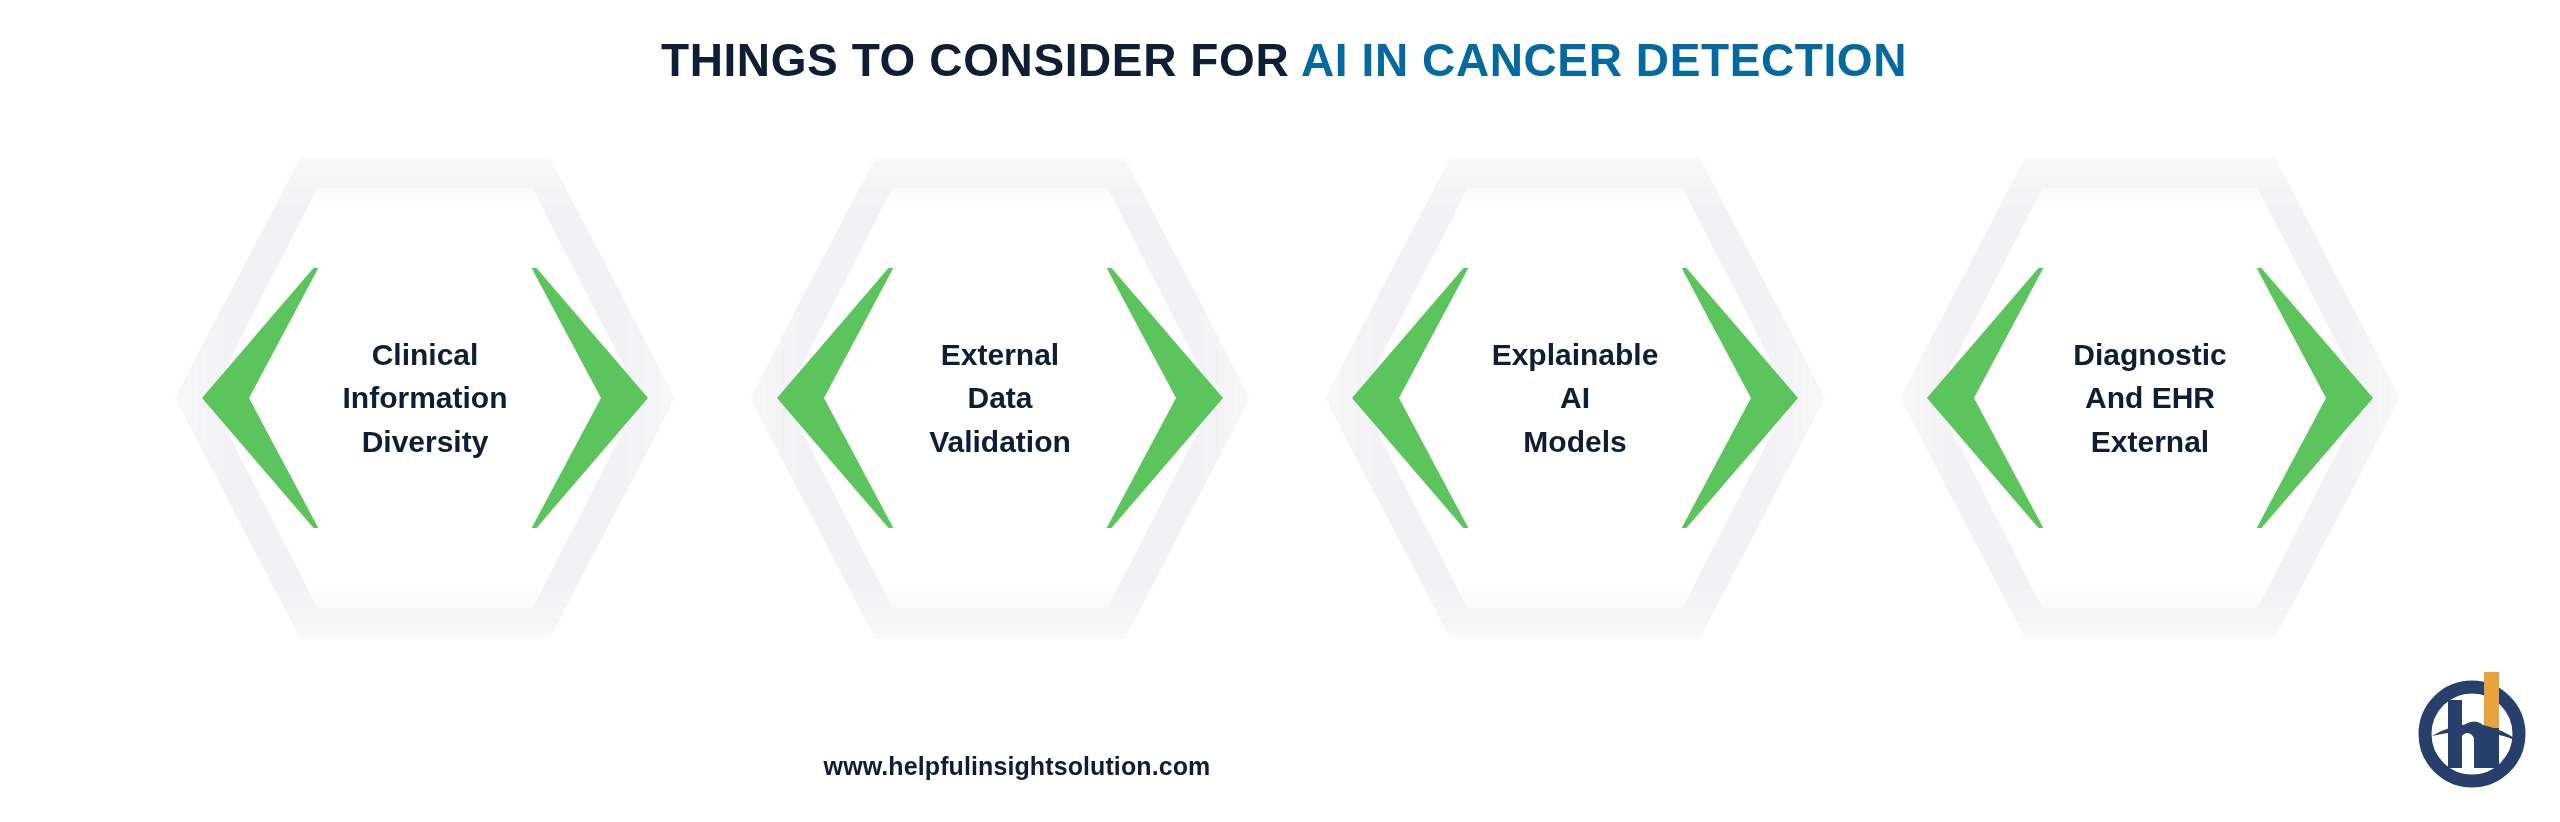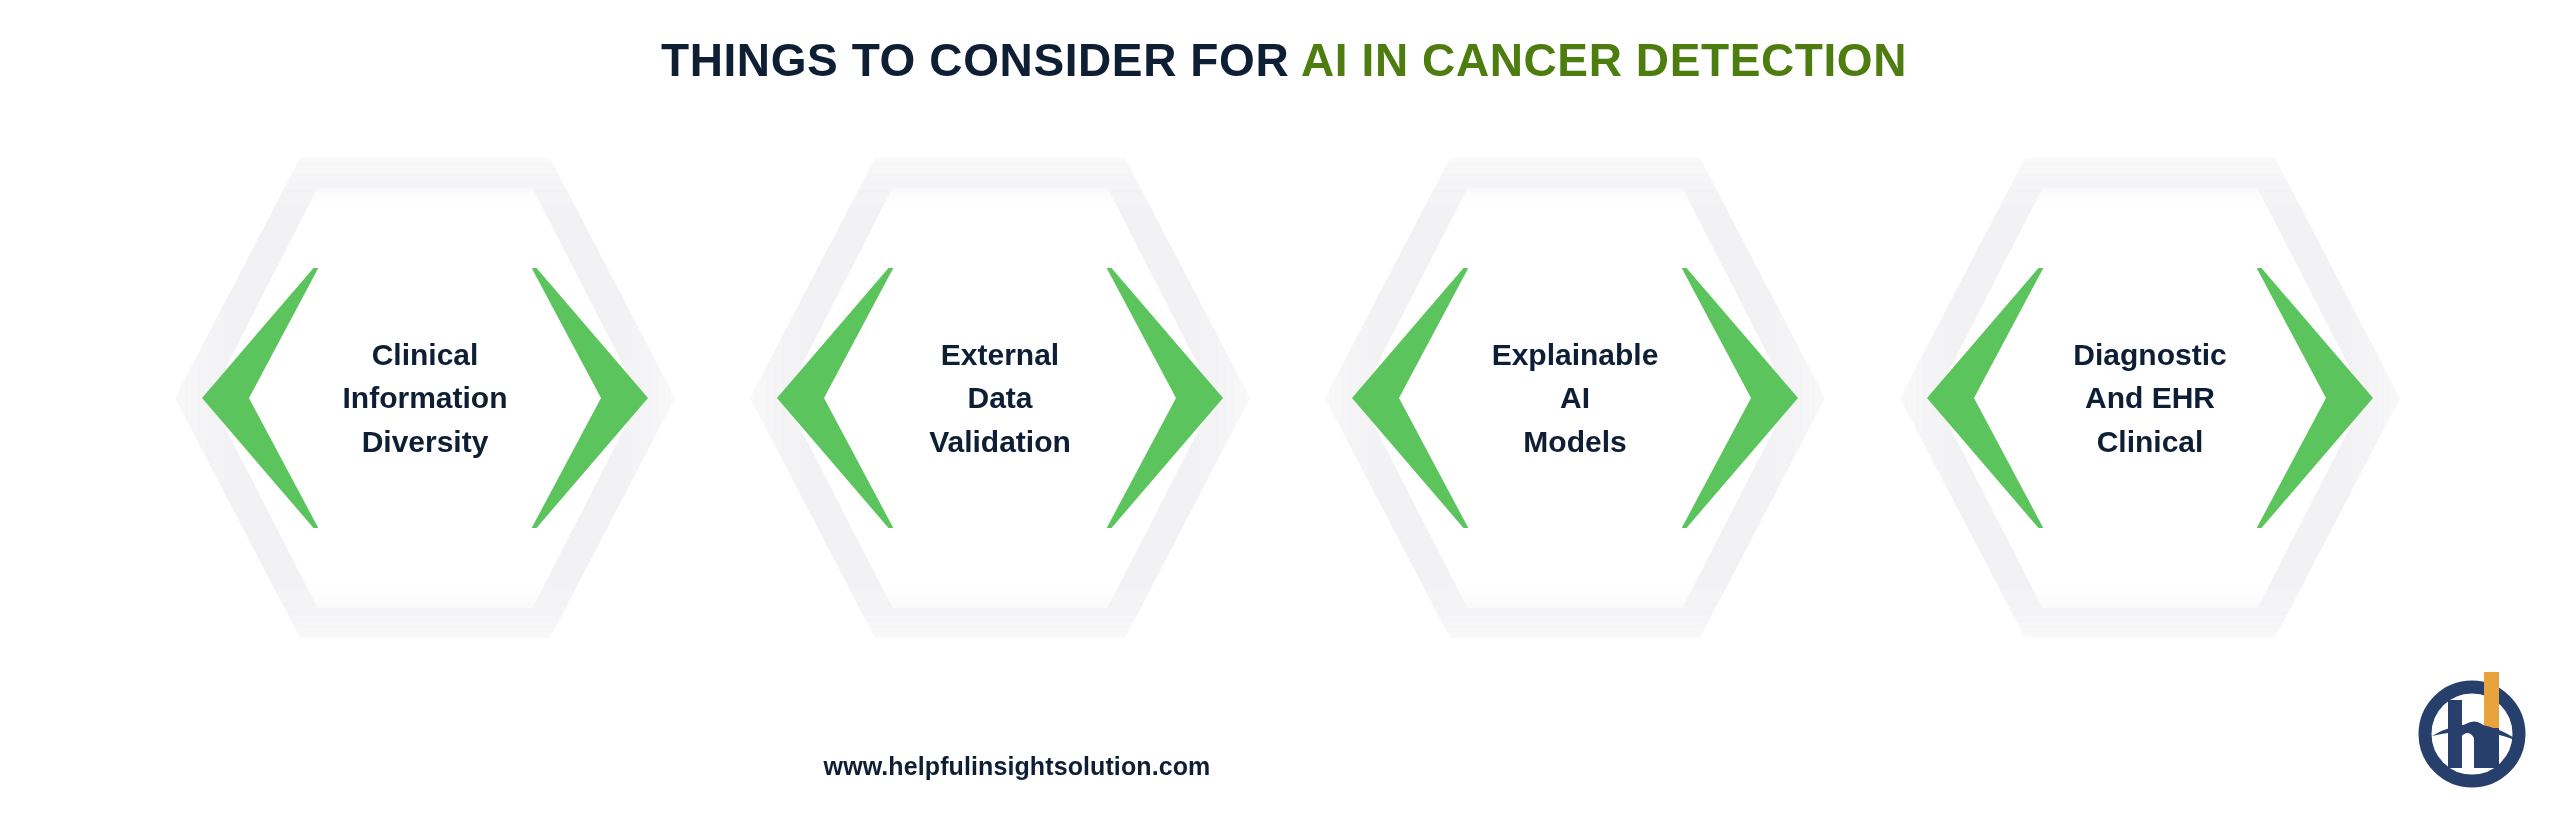--- a/index.html
+++ b/index.html
@@ -31,21 +31,21 @@
 
   .page-title {
     font-size: 46px;
     font-weight: 700;
     letter-spacing: 0.6px;
     white-space: nowrap;
     line-height: 1;
   }
 
   .title-dark  { color: #0d1e35; margin-left: 8px; }
-  .title-green { color: #4d7c0f; }
+  .title-green { color: #0369a1; }
 
   
   .hex-row {
     position: absolute;
     top: 138px;
     left: 0;
     width: 2560px;
     height: 520px;
     padding-left: 36px;
   }
@@ -194,21 +194,21 @@
     </div>
   </div>
 
   <div class="hex-cell" data-idx="3">
     <div class="hex-halo"></div>
     <div class="hex-halo2"></div>
     <div class="hex-green"></div>
     <div class="hex-white">
       <div class="hex-label">Diagnostic
 And EHR
-Clinical</div>
+External</div>
     </div>
   </div>
 
 </div>
 
 <div class="footer-url">www.helpfulinsightsolution.com</div>
 
 <div class="logo">
   <svg viewBox="0 0 120 130" xmlns="http://www.w3.org/2000/svg">
 

